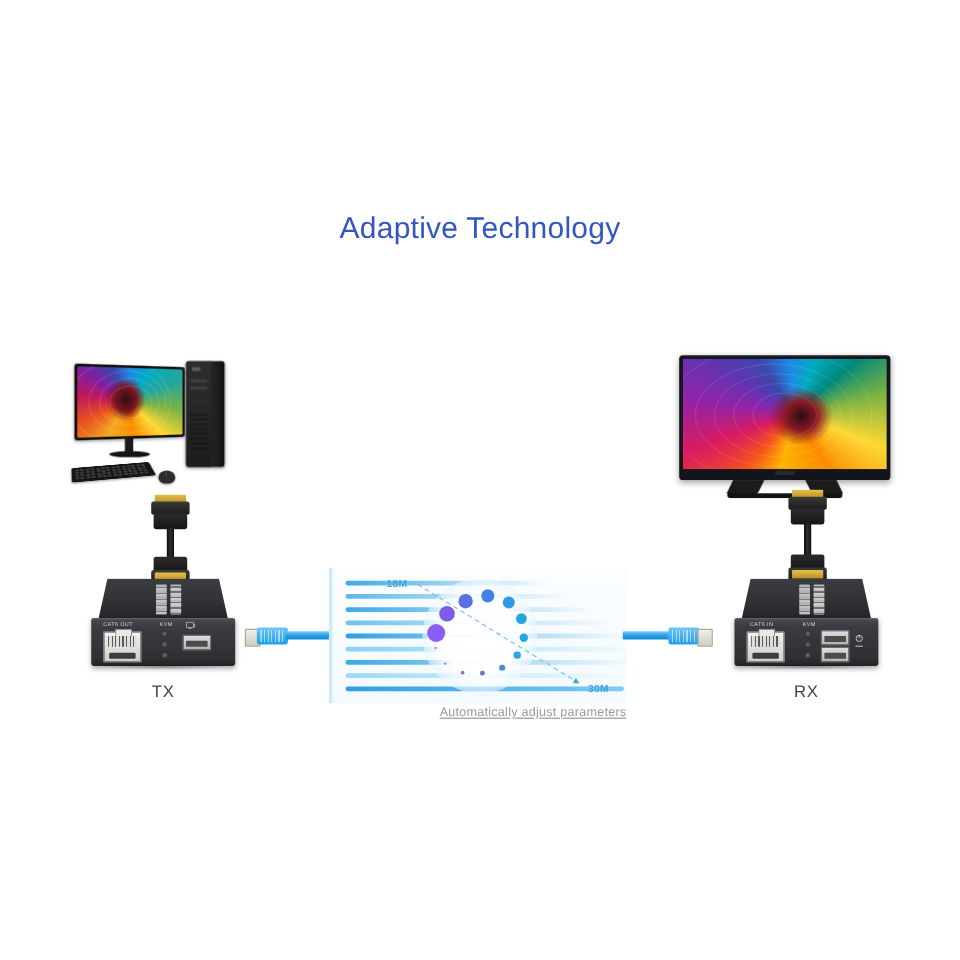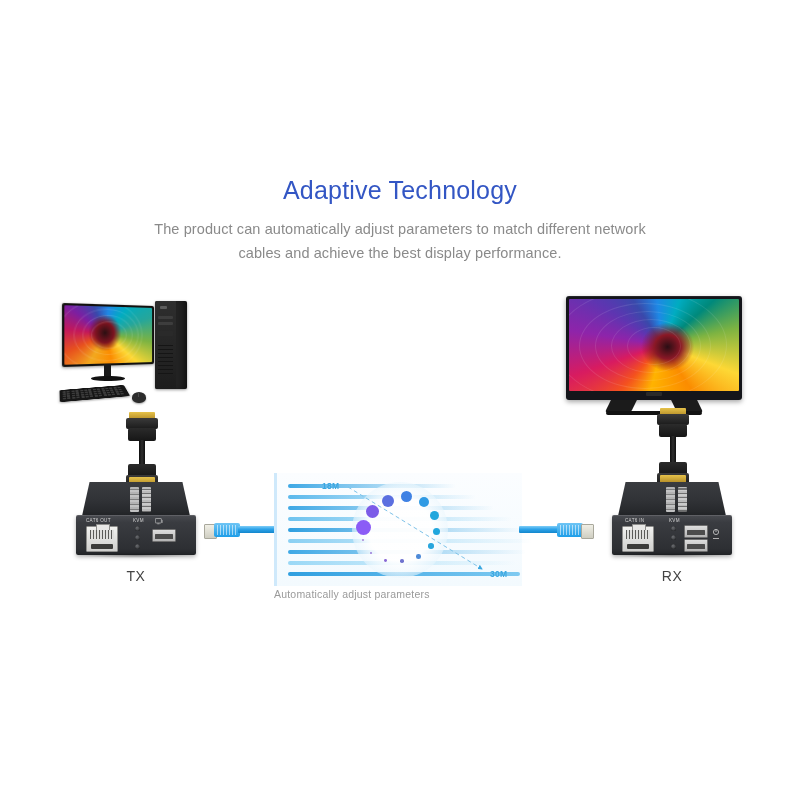--- a/index.html
+++ b/index.html
@@ -176,34 +176,30 @@
     background:linear-gradient(180deg,#fbfdff 0%,#f3fafe 100%);}
   #bluepanel-edge{left:0;top:0;width:3px;height:113px;background:#cfe9fb;}
   .bar{position:absolute;height:4px;border-radius:2px;}
   #spinner-glow{
     left:78px;top:9px;width:96px;height:96px;border-radius:50%;
     background:radial-gradient(circle at 50% 50%, rgba(255,255,255,.96) 46%, rgba(233,246,253,.55) 72%, rgba(233,246,253,0) 100%);
   }
   .dot{position:absolute;border-radius:50%;}
   #lbl-10m{left:48px;top:8px;font-size:8.5px;color:#3ba7e0;font-weight:700;letter-spacing:.3px;}
   #lbl-70m{left:216px;top:96px;font-size:8.5px;color:#3ba7e0;font-weight:700;letter-spacing:.3px;}
-  #panel-caption{position:absolute;left:274px;top:588px;width:248px;text-align:left;
-    font-size:10.5px;color:#9a9a9a;letter-spacing:.2px;}
+  #panel-caption{position:absolute;left:274px;top:588px;width:248px;text-align:right;
+    font-size:10.5px;color:#9a9a9a;letter-spacing:.2px;text-decoration:underline;}
 </style>
 </head>
 <body>
 
 <div class="stage">
 
   <div id="header" class="abs">
     <div id="title">Adaptive Technology</div>
-    <div id="subtitle">
-      <div>The product can automatically adjust parameters to match different network</div>
-      <div>cables and achieve the best display performance.</div>
-    </div>
   </div>
 
   <div id="pc" class="abs">
     <div id="pc-monitor-panel" class="abs">
       <div id="pc-screen" class="abs">
         <div class="pc-wave" style="left:8px;top:2px;width:60px;height:48px;"></div>
         <div class="pc-wave" style="left:16px;top:8px;width:46px;height:36px;"></div>
         <div class="pc-wave" style="left:24px;top:14px;width:32px;height:24px;"></div>
         <div class="pc-wave" style="left:-6px;top:-6px;width:78px;height:64px;"></div>
       </div>

